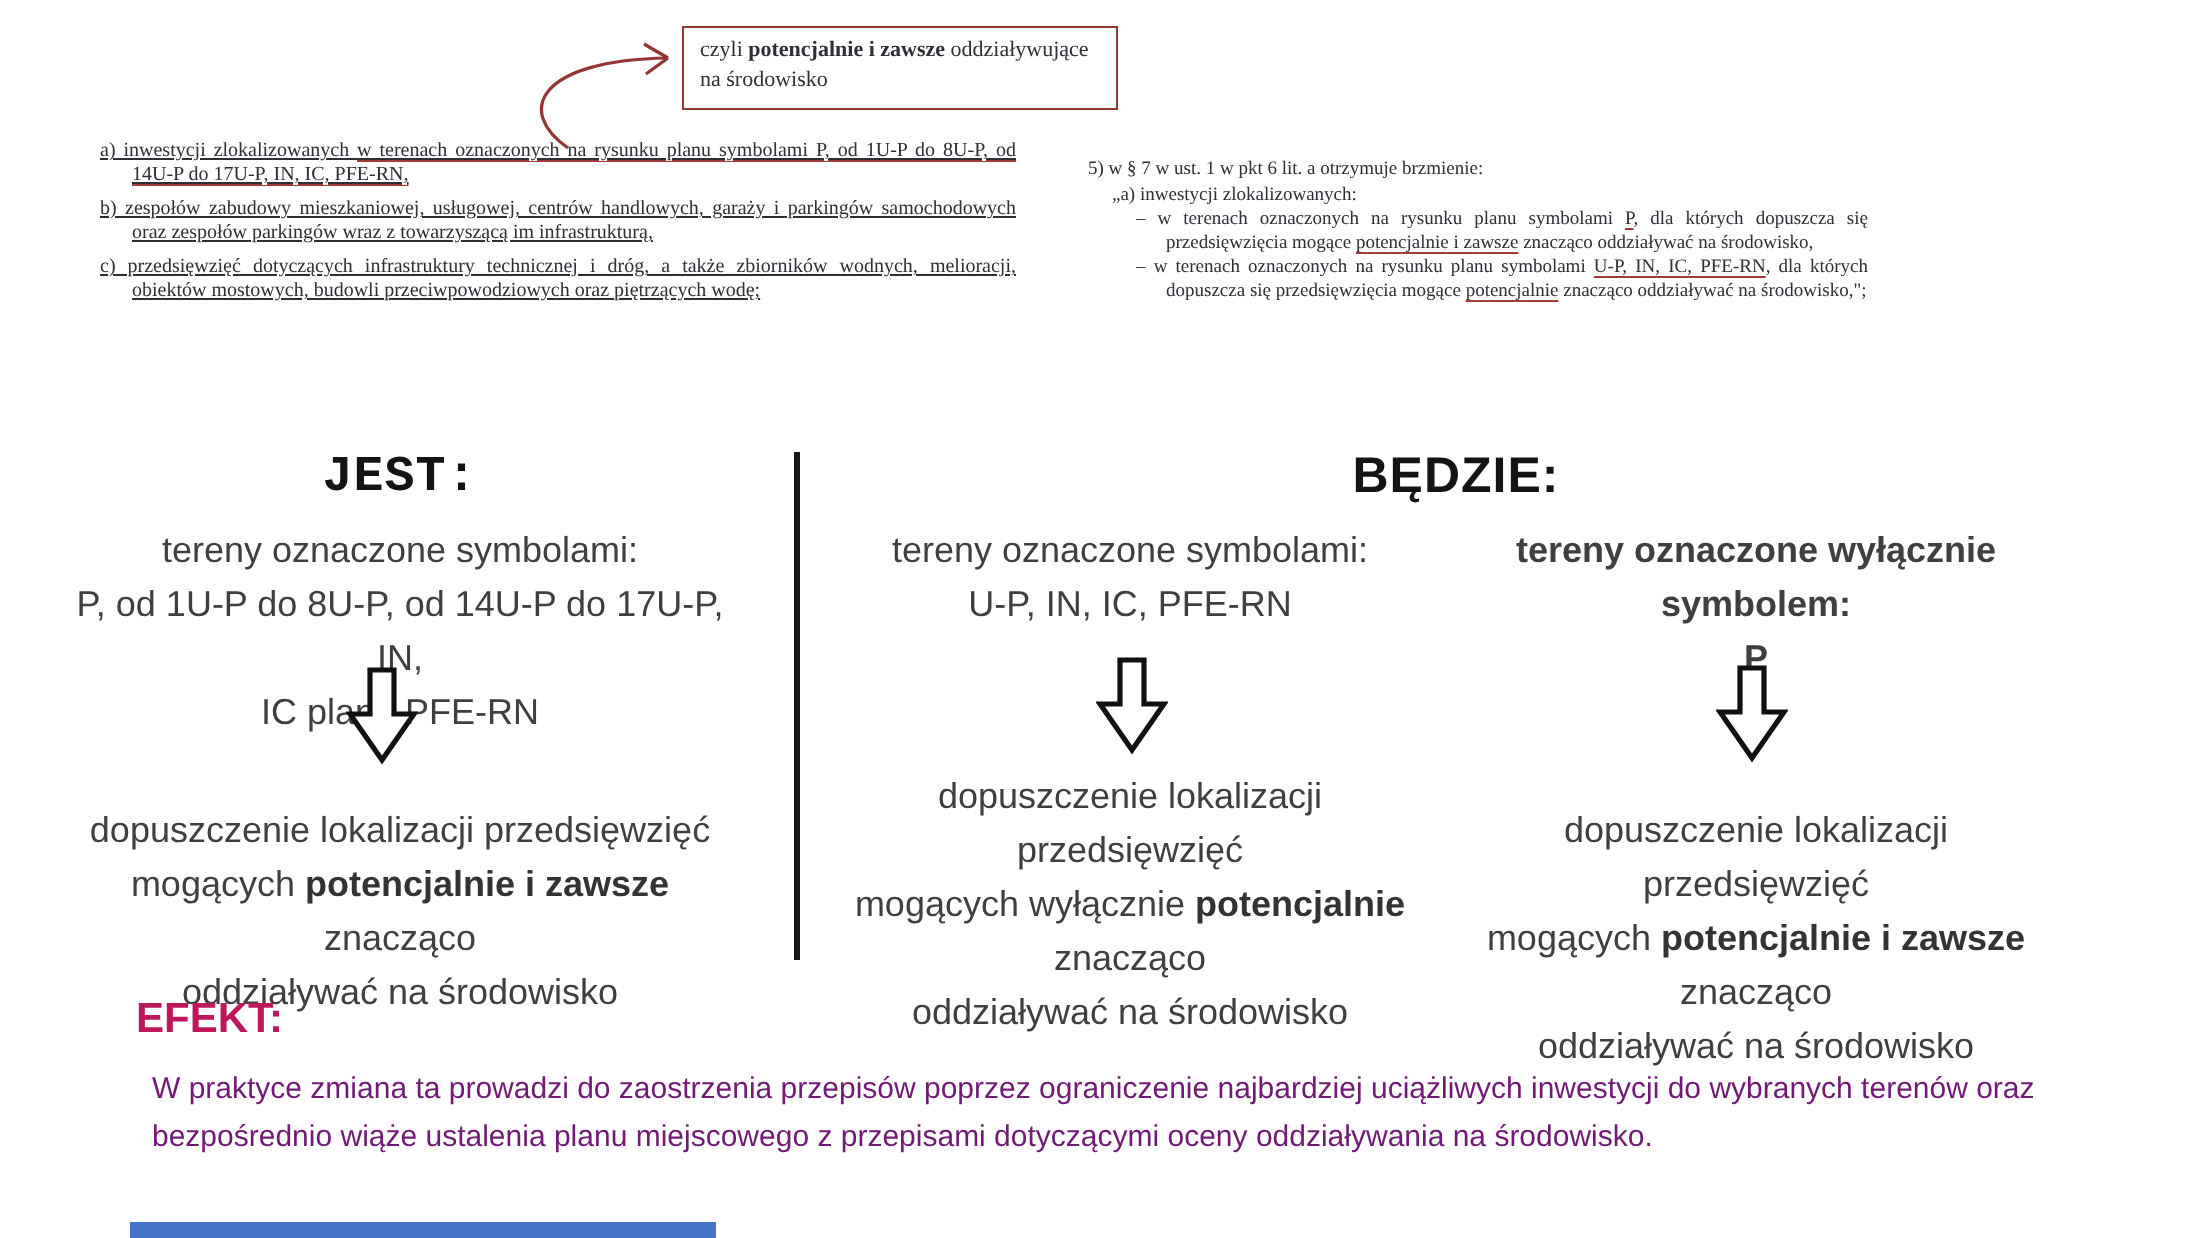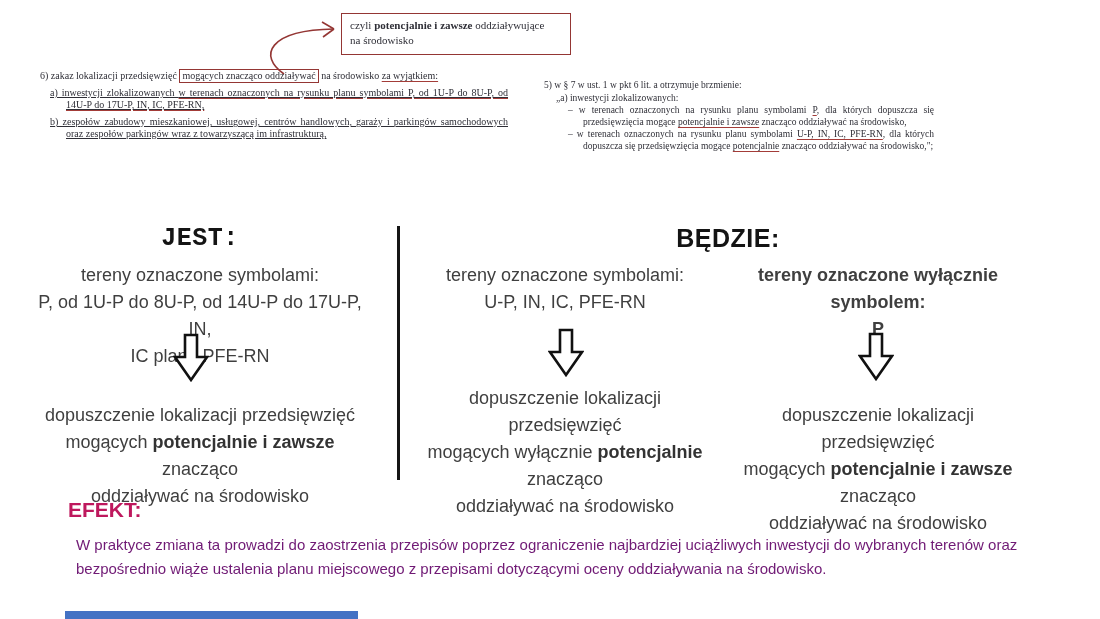--- a/index.html
+++ b/index.html
@@ -1,21 +1,21 @@
 <!DOCTYPE html>
 <html><head>
 <meta charset="utf-8">
 <style>
   html,body{margin:0;padding:0;}
   body{width:1100px;height:619px;background:#ffffff;position:relative;overflow:hidden;
        font-family:"Liberation Sans",sans-serif;color:#3c3c3c;}
   .abs{position:absolute;}
 
   
-  .callout{left:341px;top:13px;width:200px;border:1px solid #943634;padding:4px 20px 5px 8px;
+  .callout{left:341px;top:13px;width:200px;border:1px solid #943634;padding:4px 8px 5px 8px;
            font-family:"Liberation Serif",serif;font-size:11px;line-height:1.4;color:#1f1f26;}
   .callout b{font-weight:bold;}
 
   
   .doc{font-family:"Liberation Serif",serif;color:#2e2e36;}
   .left-doc{left:40px;top:70px;width:468px;font-size:10px;line-height:1.2;}
   .left-doc .p6{margin:0 0 5px 0;}
   .left-doc .item{margin:0 0 5px 10px;padding-left:16px;text-indent:-16px;text-align:justify;text-decoration:underline;}
   .boxed{border:1px solid #943634;padding:0 2px 1px 2px;}
   .u-red{text-decoration:underline;text-decoration-color:#a33c38;text-underline-offset:2px;}
@@ -46,23 +46,23 @@
 <div class="abs callout doc">
   <span>czyli </span><b>potencjalnie i zawsze</b><span> oddziaływujące na środowisko</span>
 </div>
 
 <svg class="abs" style="left:248px;top:18px;" width="98" height="64" viewBox="0 0 98 64">
   <path d="M 36 56 C 10 38, 20 12, 86 11" fill="none" stroke="#943634" stroke-width="1.6"></path>
   <path d="M 86 11 L 74 4 M 86 11 L 75 19" fill="none" stroke="#943634" stroke-width="1.6"></path>
 </svg>
 
 <div class="abs doc left-doc">
-  <p class="p6"><span>6) zakaz lokalizacji przedsięwzięć </span><span class="boxed">mogących znacząco oddziaływać</span><span> na środowisko </span><span class="u-red">za wyjątkiem:</span></p>
   <p class="item"><span>a) inwestycji zlokalizowanych </span><span class="u-red">w terenach oznaczonych na rysunku planu symbolami P, od 1U-P do 8U-P, od 14U-P do 17U-P, IN, IC, PFE-RN,</span></p>
   <p class="item">b) zespołów zabudowy mieszkaniowej, usługowej, centrów handlowych, garaży i parkingów samochodowych oraz zespołów parkingów wraz z towarzyszącą im infrastrukturą,</p>
+  <p class="item">c) przedsięwzięć dotyczących infrastruktury technicznej i dróg, a także zbiorników wodnych, melioracji, obiektów mostowych, budowli przeciwpowodziowych oraz piętrzących wodę;</p>
 </div>
 
 <div class="abs doc right-doc">
   <p class="p5">5) w § 7 w ust. 1 w pkt 6 lit. a otrzymuje brzmienie:</p>
   <p class="pa">„a) inwestycji zlokalizowanych:</p>
   <p class="bullet"><span>– w terenach oznaczonych na rysunku planu symbolami </span><span class="u-red">P</span><span>, dla których dopuszcza się przedsięwzięcia mogące </span><span class="u-red">potencjalnie i zawsze</span><span> znacząco oddziaływać na środowisko,</span></p>
   <p class="bullet"><span>– w terenach oznaczonych na rysunku planu symbolami </span><span class="u-red">U-P, IN, IC, PFE-RN</span><span>, dla których dopuszcza się przedsięwzięcia mogące </span><span class="u-red">potencjalnie</span><span> znacząco oddziaływać na środowisko,";</span></p>
 </div>
 
 <div class="abs big-header" style="left:35px;top:224px;width:330px;font-family:Liberation Mono, monospace;">JEST:</div>

